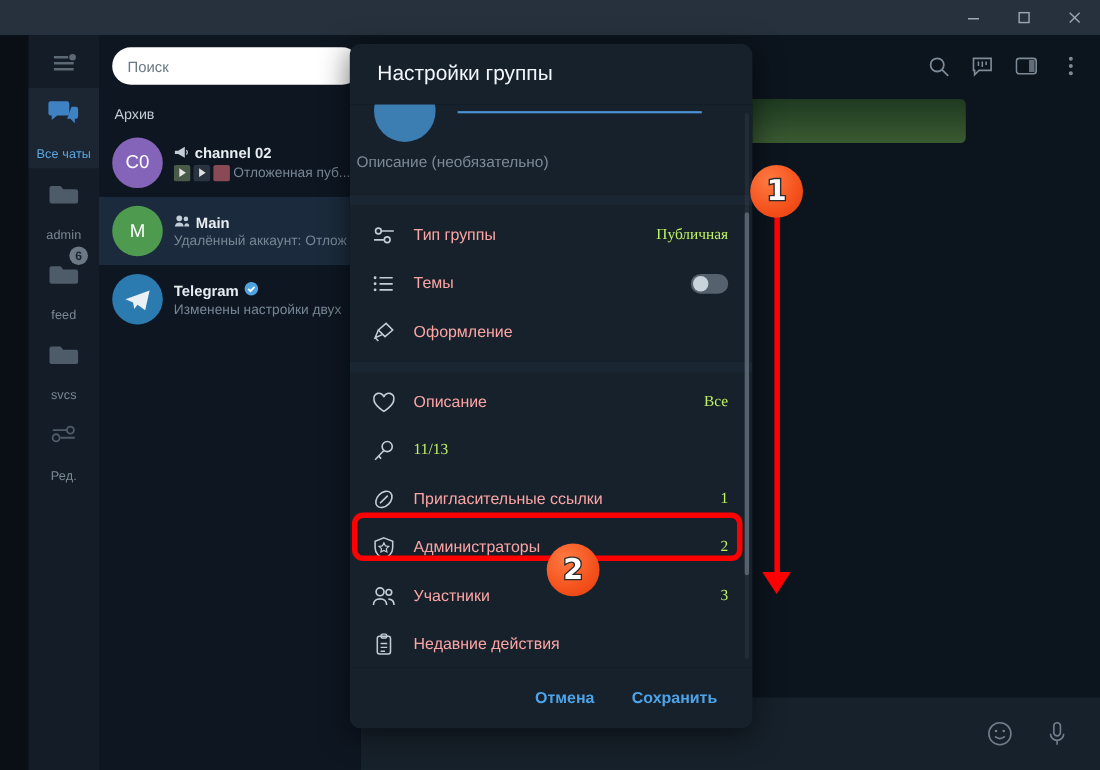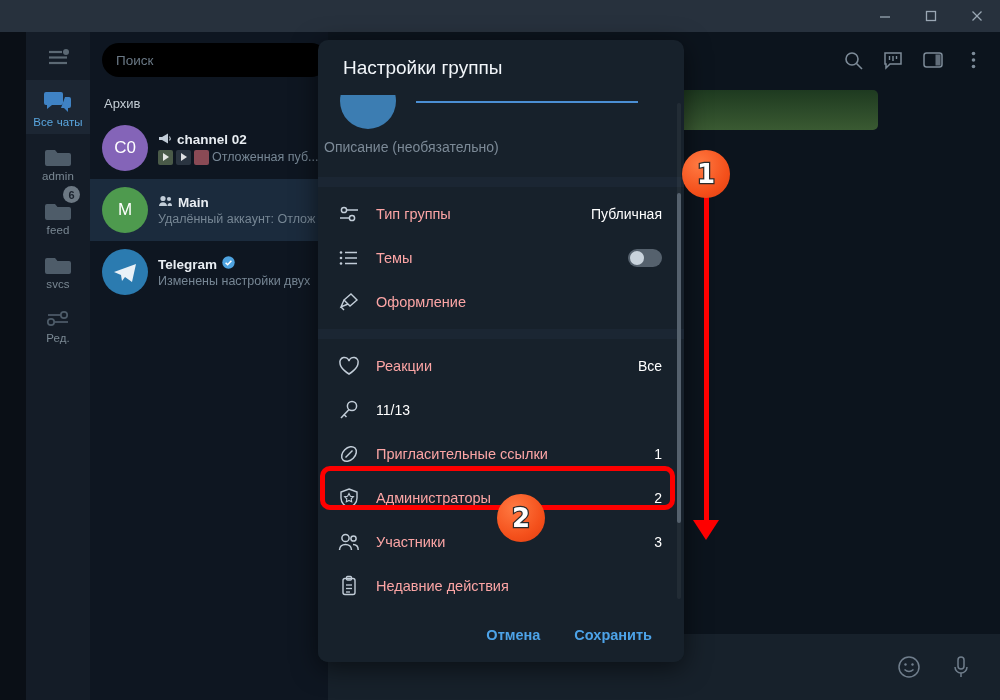--- a/index.html
+++ b/index.html
@@ -38,21 +38,21 @@
     position: absolute; top: 32px; left: 26px; width: 64px; height: 668px;
     background: #141c27;
     display: flex; flex-direction: column; align-items: center;
   }
   .menu-btn {
     width: 64px; height: 48px;
     display: flex; align-items: center; justify-content: center;
   }
   .rail-item {
     width: 64px; padding: 7px 0 6px;
-    display: flex; flex-direction: column; align-items: center; gap: 1px;
+    display: flex; flex-direction: column; align-items: center; gap: 20px;
     position: relative;
   }
   .rail-item.active { background: #1c2633; }
   .rail-item .ricon { height: 28px; display: flex; align-items: flex-end; justify-content: center; position: relative; }
   .rail-item .rlabel {
     font-size: 11.5px; color: #7a8893; letter-spacing: .1px; white-space: nowrap;
   }
   .rail-item.active .rlabel { color: #5aa7e0; }
   .badge {
     position: absolute; right: 10px; top: -2px;
@@ -63,21 +63,21 @@
     padding: 0 4px;
   }
 
   
   .chatlist {
     position: absolute; top: 32px; left: 90px; width: 238px; height: 668px;
     background: #0e1621;
   }
   .searchrow { height: 56px; display: flex; align-items: center; padding: 0 0 0 12px; }
   .searchbox {
-    flex: 1; height: 34px; border-radius: 18px; background: #000000;
+    flex: 1; height: 34px; border-radius: 18px; background: #ffffff;
     display: flex; align-items: center; padding: 0 14px;
   }
   .searchbox .ph { font-size: 13.5px; color: #6a7885; }
   .section-title {
     padding: 8px 0 6px 14px; font-size: 13px; color: #c3ccd4;
   }
   .chat-row {
     height: 62px; display: flex; align-items: center; padding: 0 8px 0 12px; gap: 10px;
     position: relative;
   }
@@ -164,21 +164,21 @@
   .desc { position: absolute; left: 6px; top: 44px; font-size: 14px; color: #7c8a97; }
   .gap { height: 10px; background: #1b2633; }
 
   .group { background: #17212b; padding: 5px 0; }
   .mrow {
     height: 44px; display: flex; align-items: center; padding: 0 22px 0 20px; gap: 16px;
     position: relative;
   }
   .mrow .mi { width: 22px; height: 22px; flex: 0 0 auto; color: #c2cdd8; display: flex; align-items: center; justify-content: center;}
   .mrow .ml { flex: 1; font-size: 14.5px; color: #fca5a5; }
-  .mrow .mv { font-size: 14px; color: #ffffff; }
+  .mrow .mv { font-size: 14px; color: #bef264; font-family: Liberation Serif, serif; }
   .toggle {
     width: 34px; height: 18px; border-radius: 9px; background: #55616d; position: relative;
   }
   .toggle .knob { position: absolute; left: 2px; top: 2px; width: 14px; height: 14px; border-radius: 50%; background: #c9d3dc; }
 
   .modal-foot {
     height: 55px; background: #17212b;
     display: flex; align-items: center; justify-content: flex-end; gap: 14px;
     padding-right: 22px;
   }
@@ -518,21 +518,21 @@
 
       <div class="gap"></div>
 
       <div class="group">
         <div class="mrow">
           <span class="mi">
             <svg width="22" height="20" viewBox="0 0 22 20">
                 <path d="M11 18S2 12.5 2 7.2A4.6 4.6 0 0111 5a4.6 4.6 0 019 2.2C20 12.5 11 18 11 18z" fill="none" stroke="currentColor" stroke-width="1.5"></path>
               </svg>
           </span>
-          <span class="ml">Реакции</span>
+          <span class="ml">Описание</span>
           <span class="mv">Все</span>
         </div>
         <div class="mrow">
           <span class="mi">
             <svg width="22" height="22" viewBox="0 0 22 22">
                 <circle cx="14" cy="7" r="4.6" fill="none" stroke="currentColor" stroke-width="1.5"></circle>
                 <line x1="11" y1="10.5" x2="3" y2="19" stroke="currentColor" stroke-width="1.5"></line>
                 <line x1="6" y1="15.5" x2="8.5" y2="18" stroke="currentColor" stroke-width="1.5"></line>
               </svg>
           </span>

